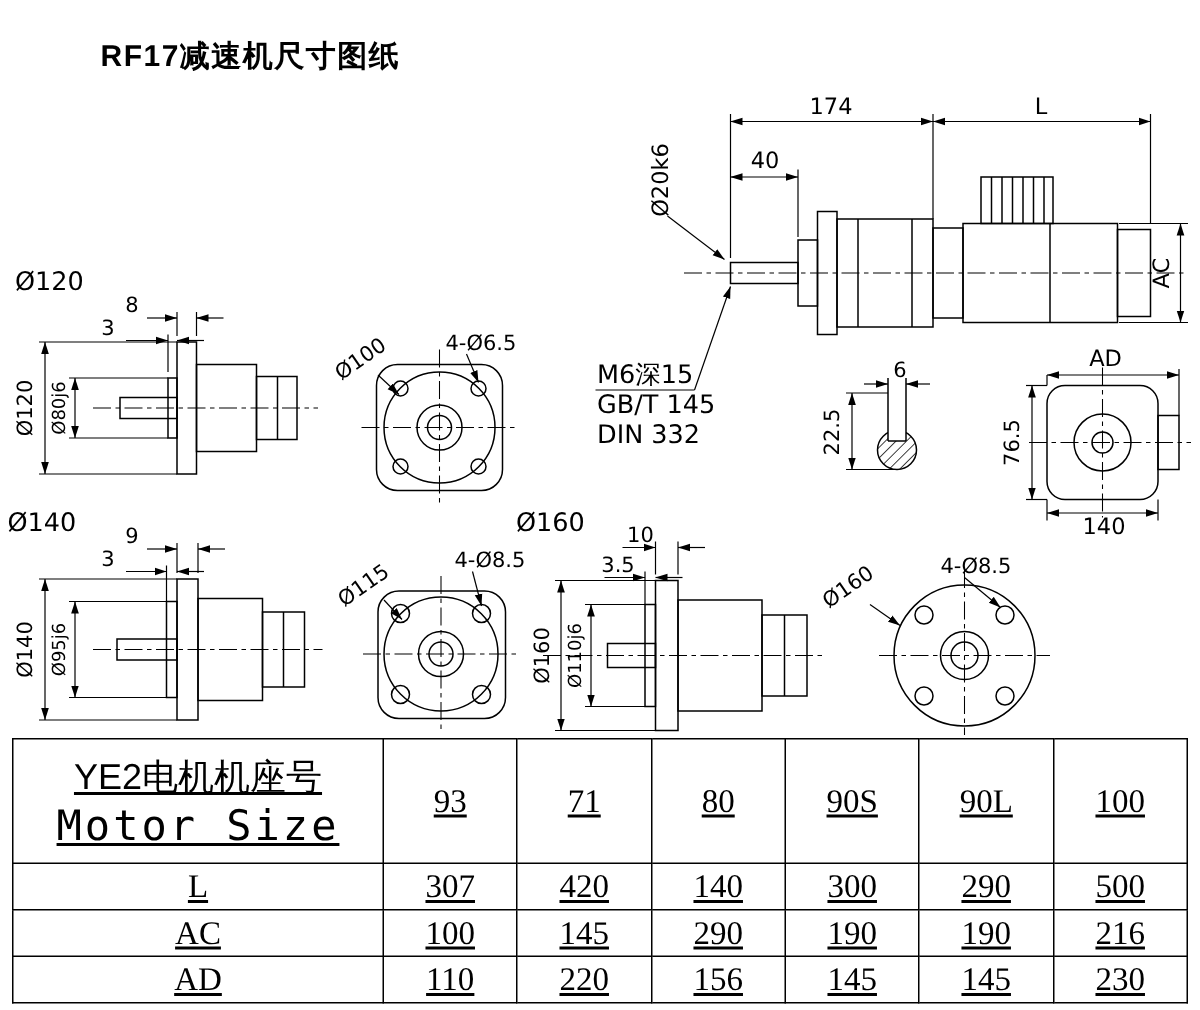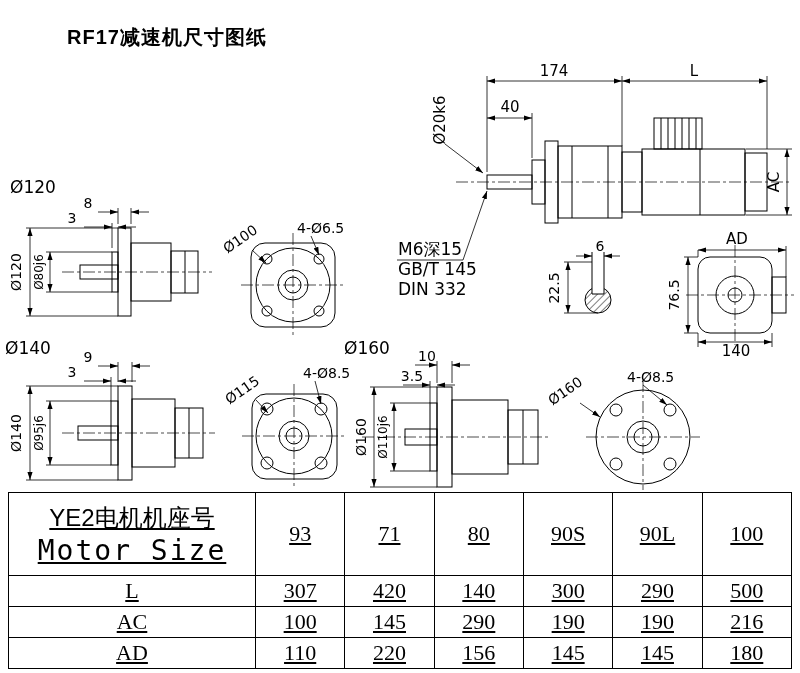--- a/index.html
+++ b/index.html
@@ -326,18 +326,18 @@
         <td>190</td>
         <td>216</td>
       </tr>
       <tr class="data-row">
         <td>AD</td>
         <td>110</td>
         <td>220</td>
         <td>156</td>
         <td>145</td>
         <td>145</td>
-        <td>180</td>
+        <td>230</td>
       </tr>
     </tbody>
   </table>
 
 </div>
 
 </body></html>

